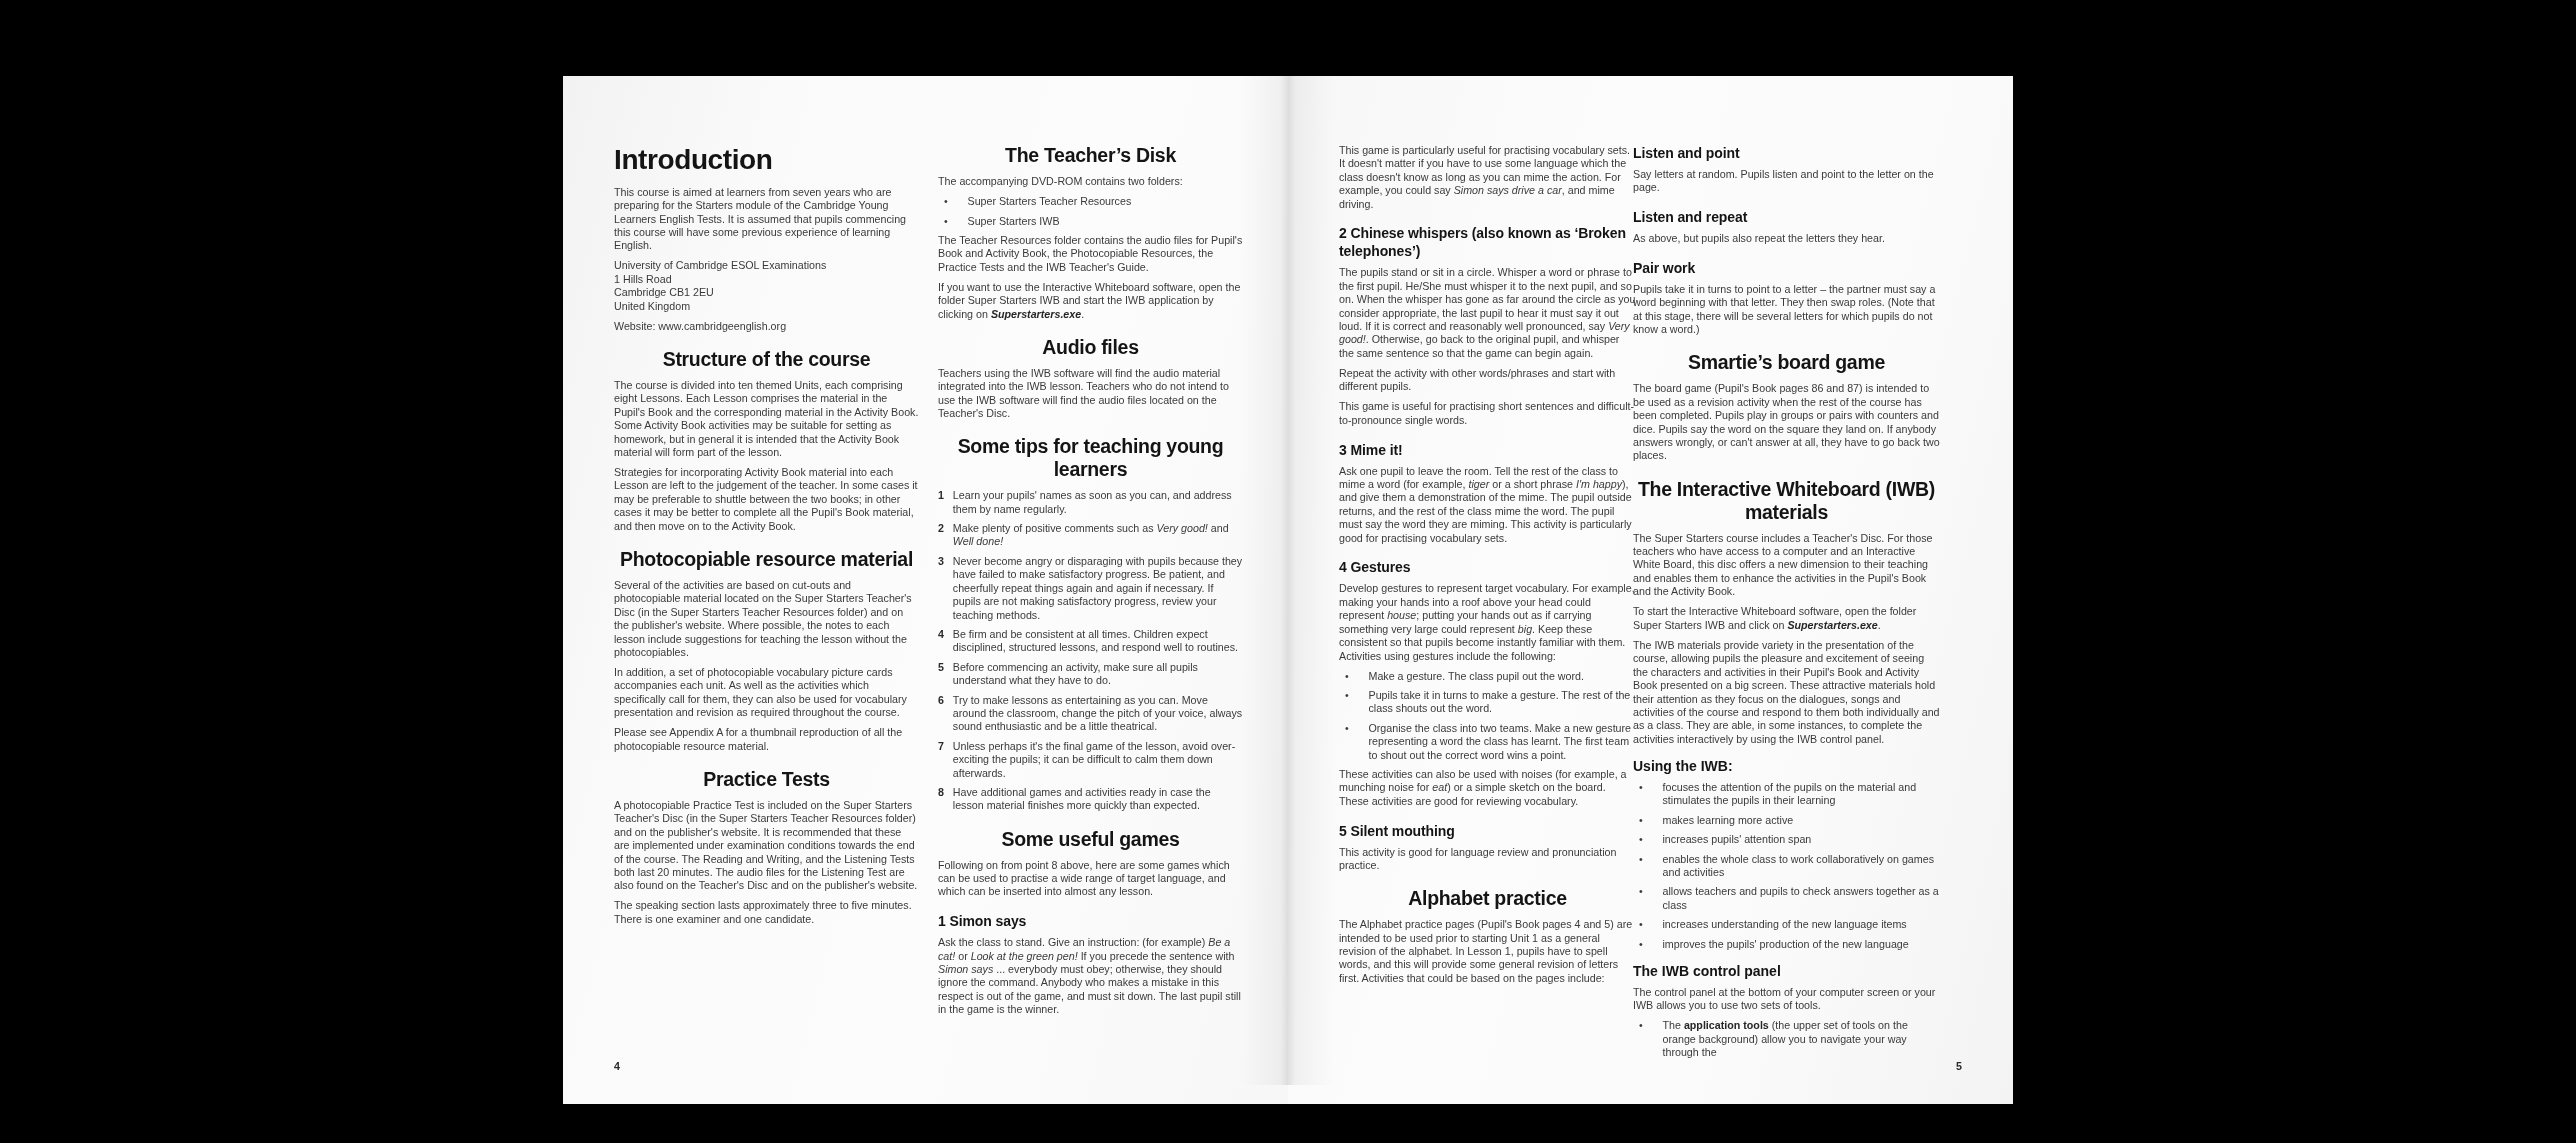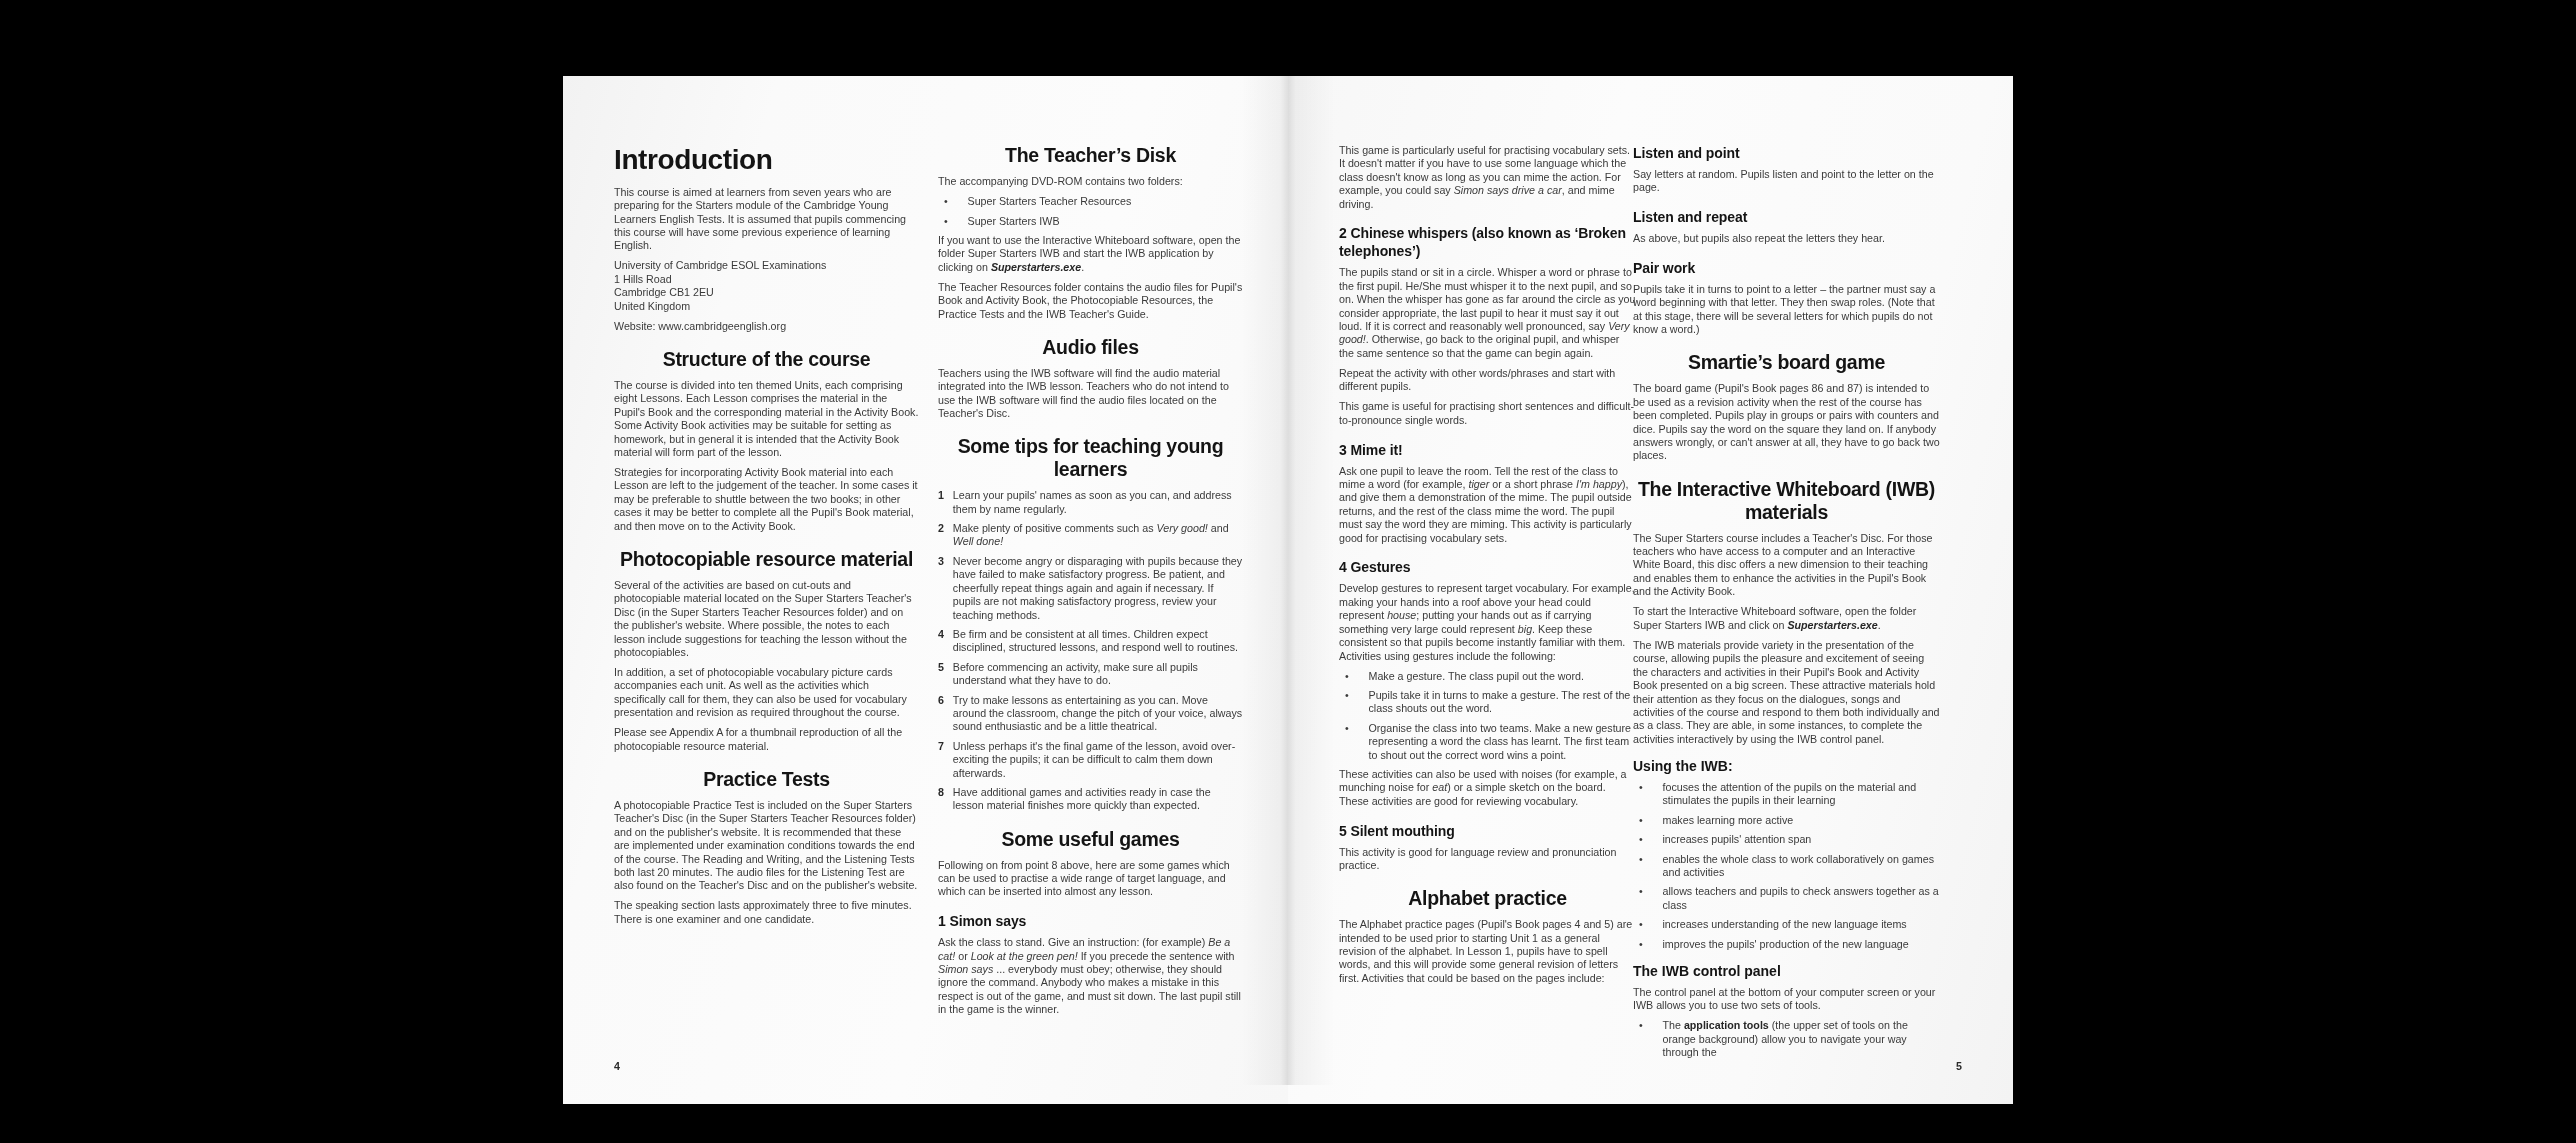--- a/index.html
+++ b/index.html
@@ -63,22 +63,22 @@
         <div class="p">A photocopiable Practice Test is included on the Super Starters Teacher's Disc (in the Super Starters Teacher Resources folder) and on the publisher's website. It is recommended that these are implemented under examination conditions towards the end of the course. The Reading and Writing, and the Listening Tests both last 20 minutes. The audio files for the Listening Test are also found on the Teacher's Disc and on the publisher's website.</div>
         <div class="p">The speaking section lasts approximately three to five minutes. There is one examiner and one candidate.</div>
       </div>
     <div class="col col-b">
         <div class="h2">The Teacher’s Disk</div>
         <div class="p">The accompanying DVD-ROM contains two folders:</div>
         <div class="list ul">
           <div class="li"><span class="dot">•</span><span>Super Starters Teacher Resources</span></div>
           <div class="li"><span class="dot">•</span><span>Super Starters IWB</span></div>
         </div>
+        <div class="p">The Teacher Resources folder contains the audio files for Pupil's Book and Activity Book, the Photocopiable Resources, the Practice Tests and the IWB Teacher's Guide.</div>
         <div class="p">If you want to use the Interactive Whiteboard software, open the folder Super Starters IWB and start the IWB application by clicking on <span class="rbi">Superstarters.exe</span>.</div>
-        <div class="p">The Teacher Resources folder contains the audio files for Pupil's Book and Activity Book, the Photocopiable Resources, the Practice Tests and the IWB Teacher's Guide.</div>
         <div class="h2">Audio files</div>
         <div class="p">Teachers using the IWB software will find the audio material integrated into the IWB lesson. Teachers who do not intend to use the IWB software will find the audio files located on the Teacher's Disc.</div>
         <div class="h2">Some tips for teaching young learners</div>
         <div class="list ol">
           <div class="li"><span class="num">1</span><span>Learn your pupils' names as soon as you can, and address them by name regularly.</span></div>
           <div class="li"><span class="num">2</span><span>Make plenty of positive comments such as <span class="ri">Very good!</span> and <span class="ri">Well done!</span></span></div>
           <div class="li"><span class="num">3</span><span>Never become angry or disparaging with pupils because they have failed to make satisfactory progress. Be patient, and cheerfully repeat things again and again if necessary. If pupils are not making satisfactory progress, review your teaching methods.</span></div>
           <div class="li"><span class="num">4</span><span>Be firm and be consistent at all times. Children expect disciplined, structured lessons, and respond well to routines.</span></div>
           <div class="li"><span class="num">5</span><span>Before commencing an activity, make sure all pupils understand what they have to do.</span></div>
           <div class="li"><span class="num">6</span><span>Try to make lessons as entertaining as you can. Move around the classroom, change the pitch of your voice, always sound enthusiastic and be a little theatrical.</span></div>

